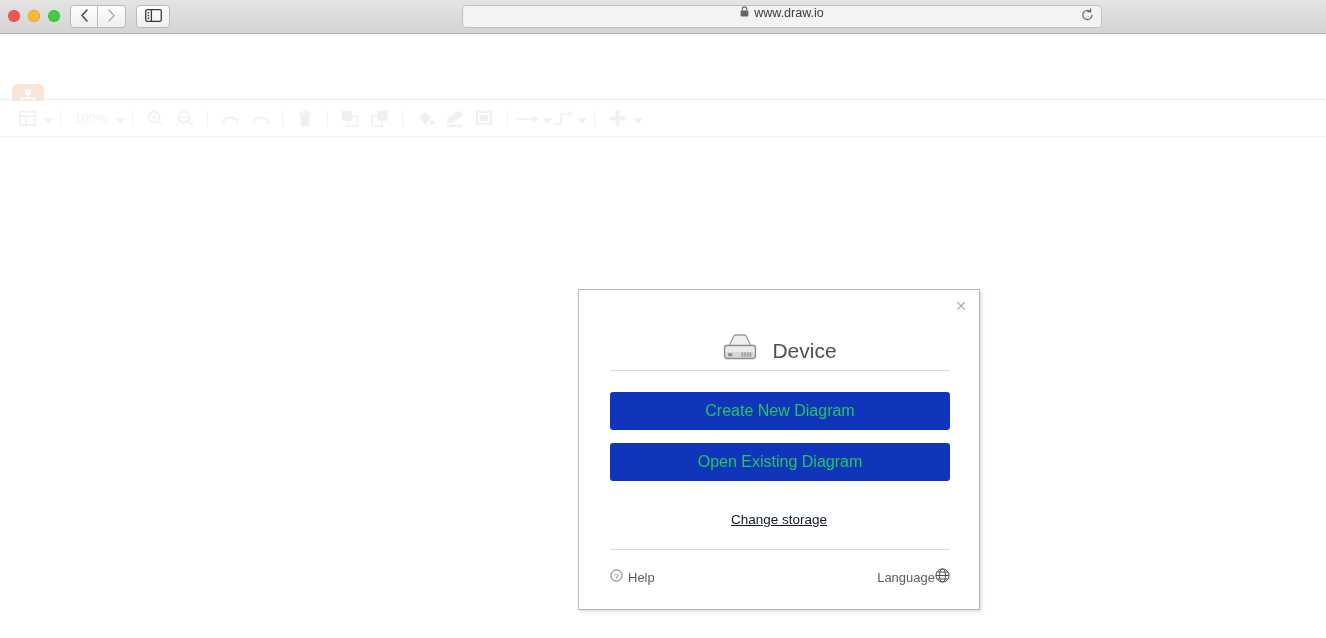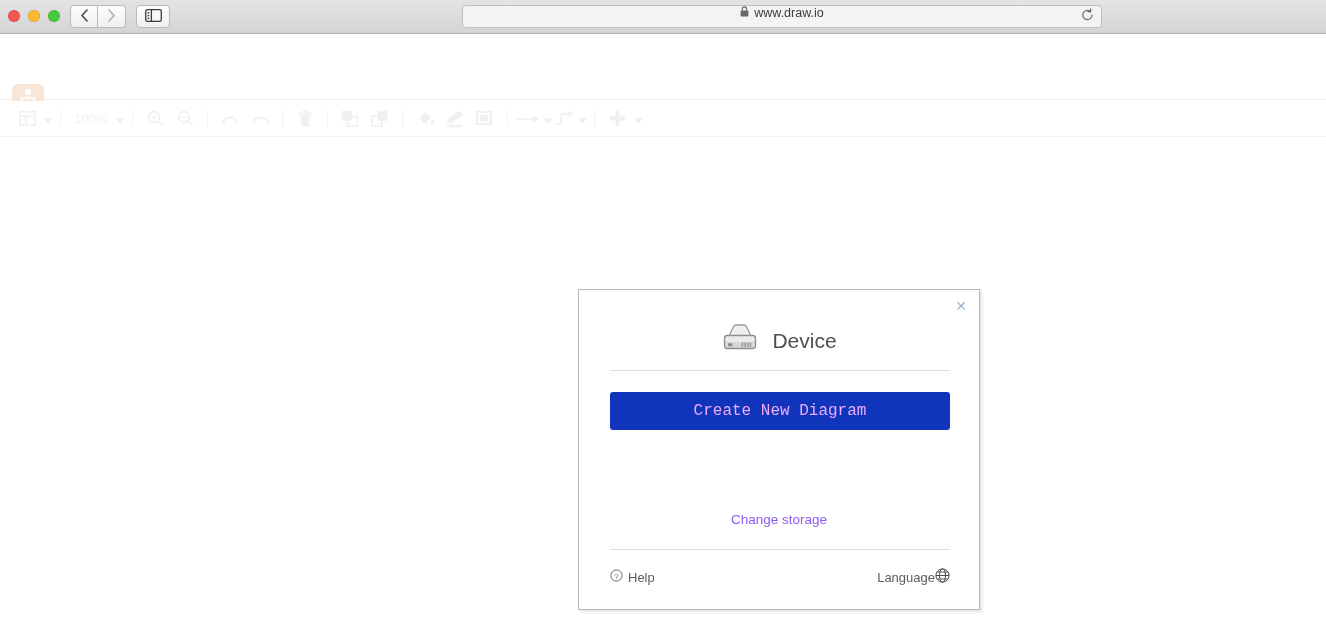--- a/index.html
+++ b/index.html
@@ -176,21 +176,21 @@
     align-items: center;
     justify-content: center;
     color: #9fb3cc;
     font-size: 14px;
     line-height: 1;
     cursor: pointer;
     font-family: "Liberation Sans", sans-serif;
   }
   .dialog-title-row {
     position: absolute;
-    left: 0; top: 33px;
+    left: 0; top: 43px;
     width: 100%;
     display: flex;
     align-items: center;
     justify-content: center;
     gap: 13px;
   }
   .dialog-title {
     font-size: 21px;
     color: #4e4e4e;
   }
@@ -205,38 +205,39 @@
   .divider-bottom { top: 259px; }
 
   .btn-primary {
     position: absolute;
     left: 31px;
     width: 340px;
     height: 38px;
     background: #1035bb;
     border: none;
     border-radius: 3px;
-    color: #f0abfc;
+    color: #22c55e;
     font-size: 16px;
-    font-family: Liberation Mono, monospace;
+    font-family: Liberation Sans, sans-serif;
     cursor: pointer;
     padding: 0;
   }
   .btn-create { top: 102px; }
   .btn-open   { top: 153px; }
 
   .change-storage-wrap {
     position: absolute;
     left: 0; top: 220px;
     width: 100%;
     text-align: center;
   }
   .change-storage {
     font-size: 13.5px;
-    color: #8b5cf6;
+    color: #0f172a;
+    text-decoration: underline;
     cursor: pointer;
   }
 
   .dialog-footer {
     position: absolute;
     left: 31px; top: 278px;
     width: 340px;
     display: flex;
     align-items: center;
     justify-content: space-between;
@@ -541,20 +542,21 @@
           <rect x="28.6" y="19.4" width="1.7" height="4.4"></rect>
         </g>
       </svg>
     </span>
     <span class="dialog-title">Device</span>
   </div>
 
   <div class="divider divider-top"></div>
 
   <button class="btn-primary btn-create">Create New Diagram</button>
+  <button class="btn-primary btn-open">Open Existing Diagram</button>
 
   <div class="change-storage-wrap">
     <span class="change-storage">Change storage</span>
   </div>
 
   <div class="divider divider-bottom"></div>
 
   <div class="dialog-footer">
     <div class="footer-help">
       <span>

